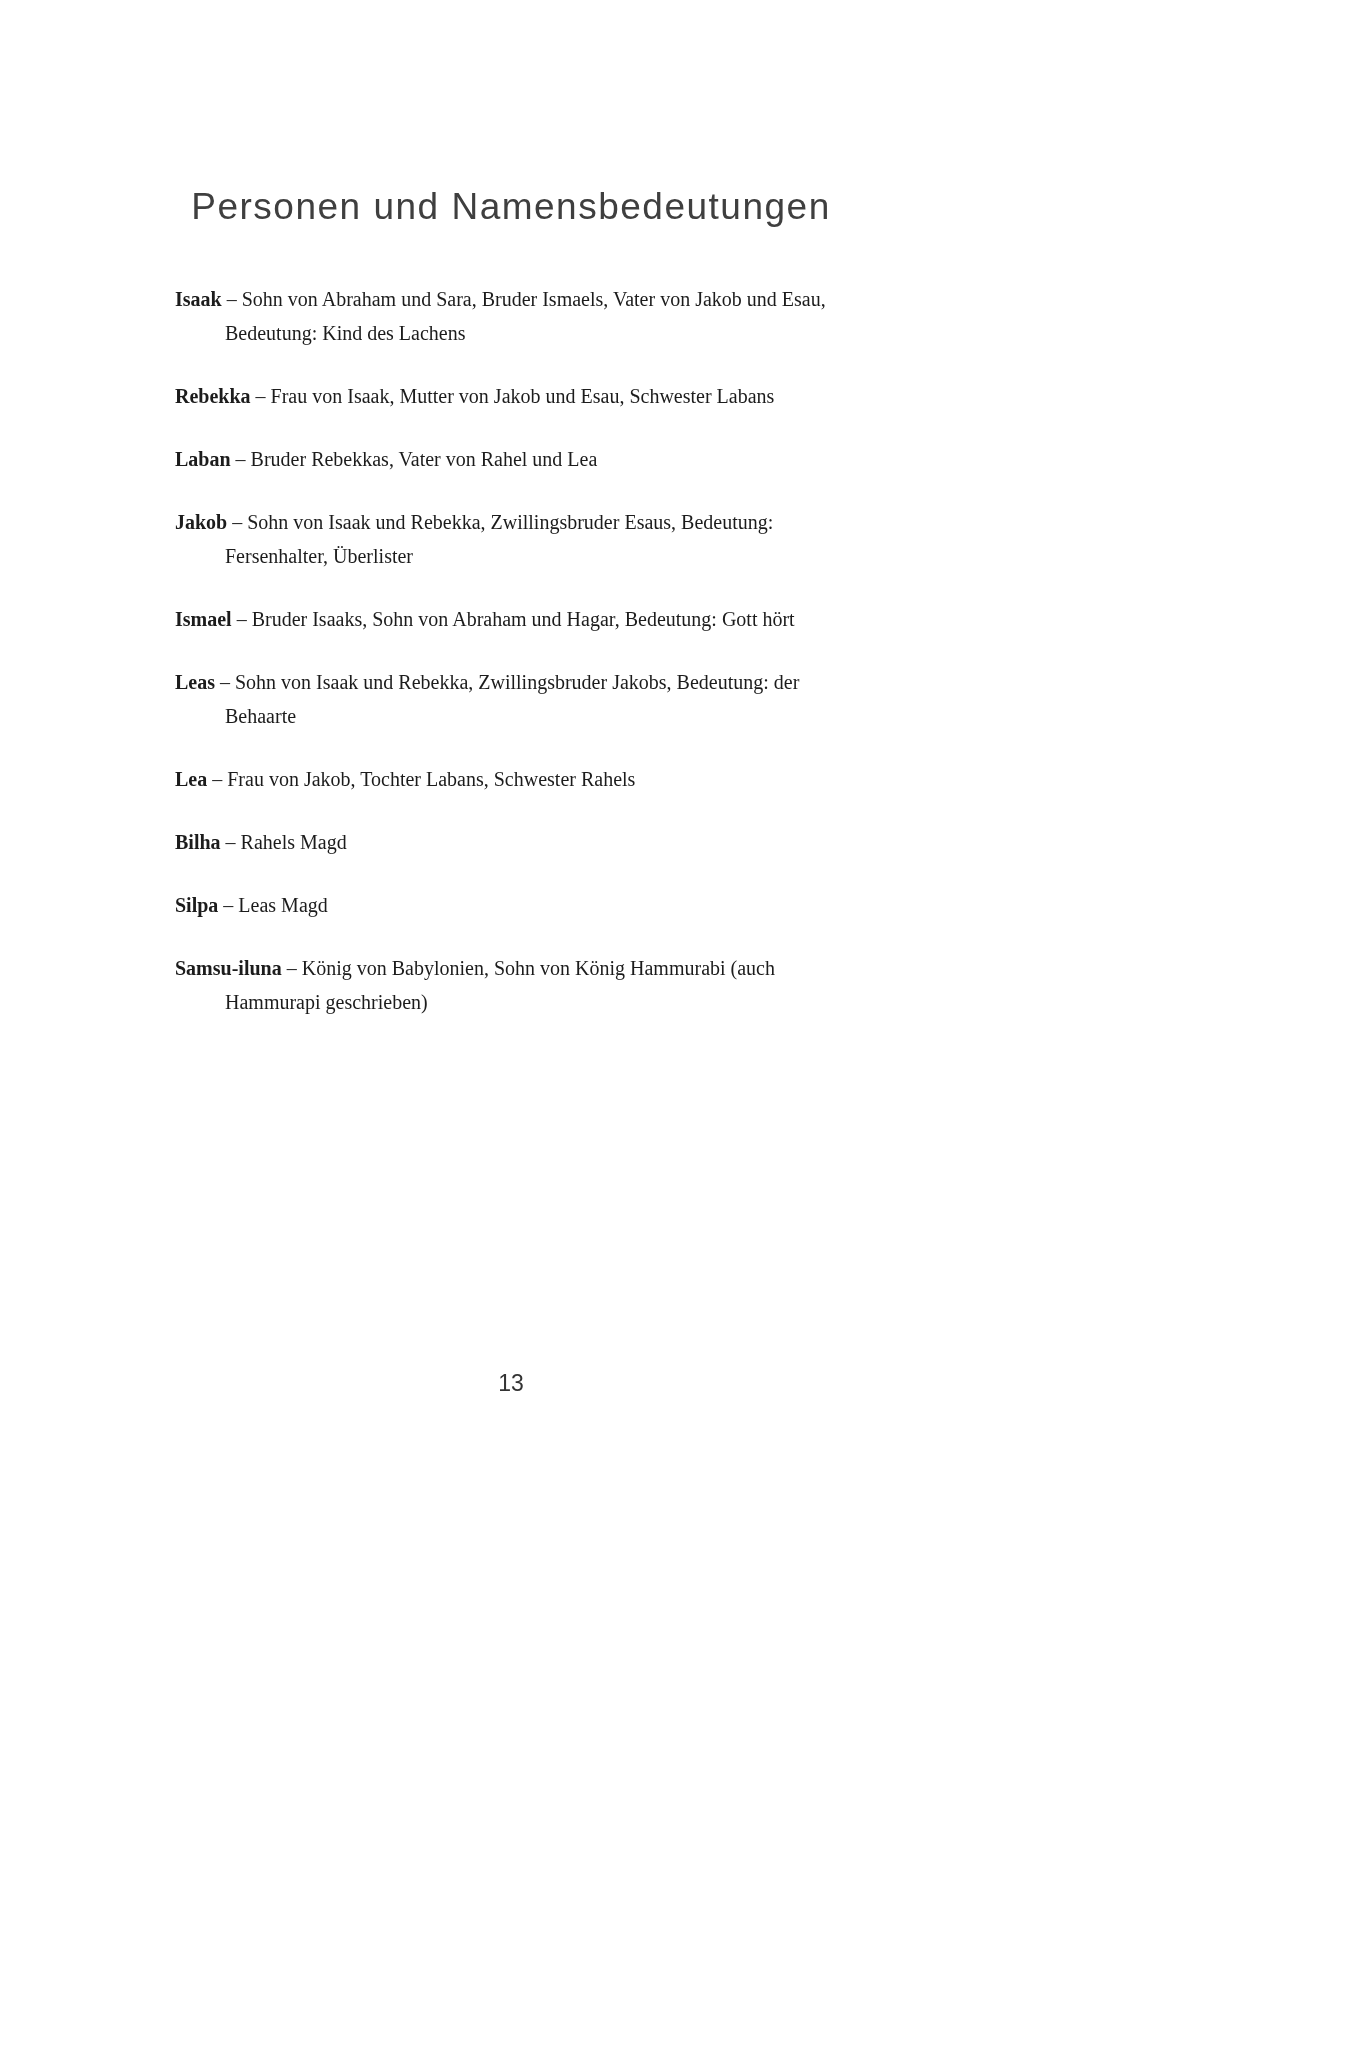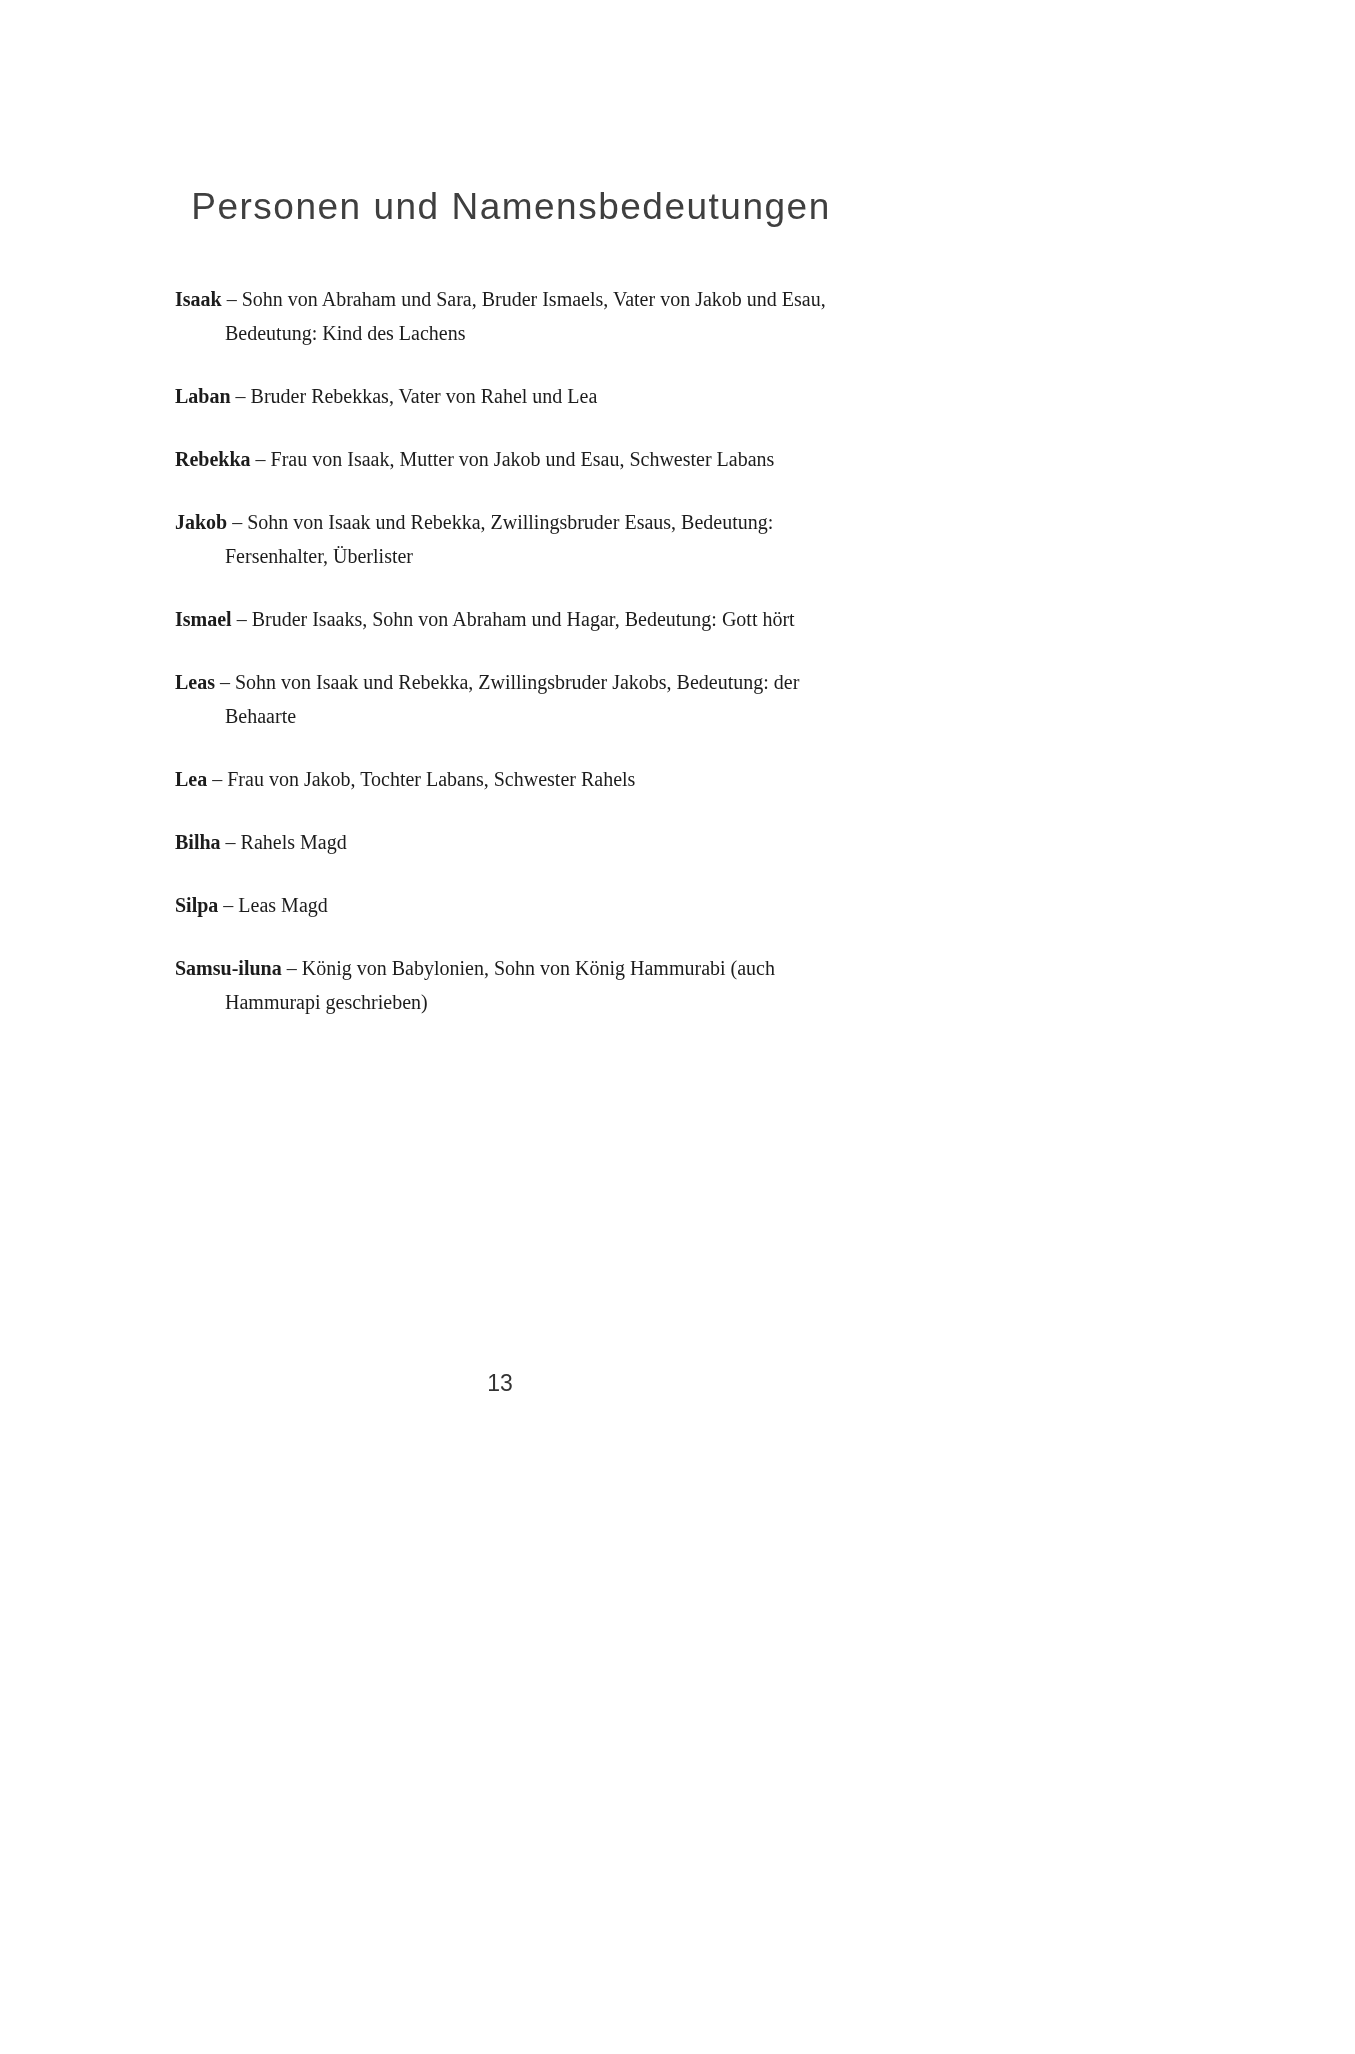--- a/index.html
+++ b/index.html
@@ -38,40 +38,40 @@
     margin: 0 0 29px 0;
     padding-left: 50px;
     text-indent: -50px;
   }
   .entry strong {
     font-weight: bold;
   }
   .page-number {
     position: absolute;
     top: 1370px;
-    left: 164px;
+    left: 175px;
     width: 672px;
     text-align: center;
     font-family: "Liberation Sans", sans-serif;
     font-size: 23px;
     color: #333333;
   }
 </style>
 </head>
 <body>
 
 <div class="page">
   <div class="content">
     <h1 class="page-title">Personen und Namensbedeutungen</h1>
     <div class="entries">
   <p class="entry"><strong>Isaak</strong><span> – </span><span>Sohn von Abraham und Sara, Bruder Ismaels, Vater von Jakob und Esau, Bedeutung: Kind des Lachens</span></p>
 
+  <p class="entry"><strong>Rebekka</strong><span> – </span><span>Frau von Isaak, Mutter von Jakob und Esau, Schwester Labans</span></p>
+
   <p class="entry"><strong>Laban</strong><span> – </span><span>Bruder Rebekkas, Vater von Rahel und Lea</span></p>
-
-  <p class="entry"><strong>Rebekka</strong><span> – </span><span>Frau von Isaak, Mutter von Jakob und Esau, Schwester Labans</span></p>
 
   <p class="entry"><strong>Jakob</strong><span> – </span><span>Sohn von Isaak und Rebekka, Zwillingsbruder Esaus, Bedeutung: Fersenhalter, Überlister</span></p>
 
   <p class="entry"><strong>Ismael</strong><span> – </span><span>Bruder Isaaks, Sohn von Abraham und Hagar, Bedeutung: Gott hört</span></p>
 
   <p class="entry"><strong>Leas</strong><span> – </span><span>Sohn von Isaak und Rebekka, Zwillingsbruder Jakobs, Bedeutung: der Behaarte</span></p>
 
 
   <p class="entry"><strong>Lea</strong><span> – </span><span>Frau von Jakob, Tochter Labans, Schwester Rahels</span></p>
 

